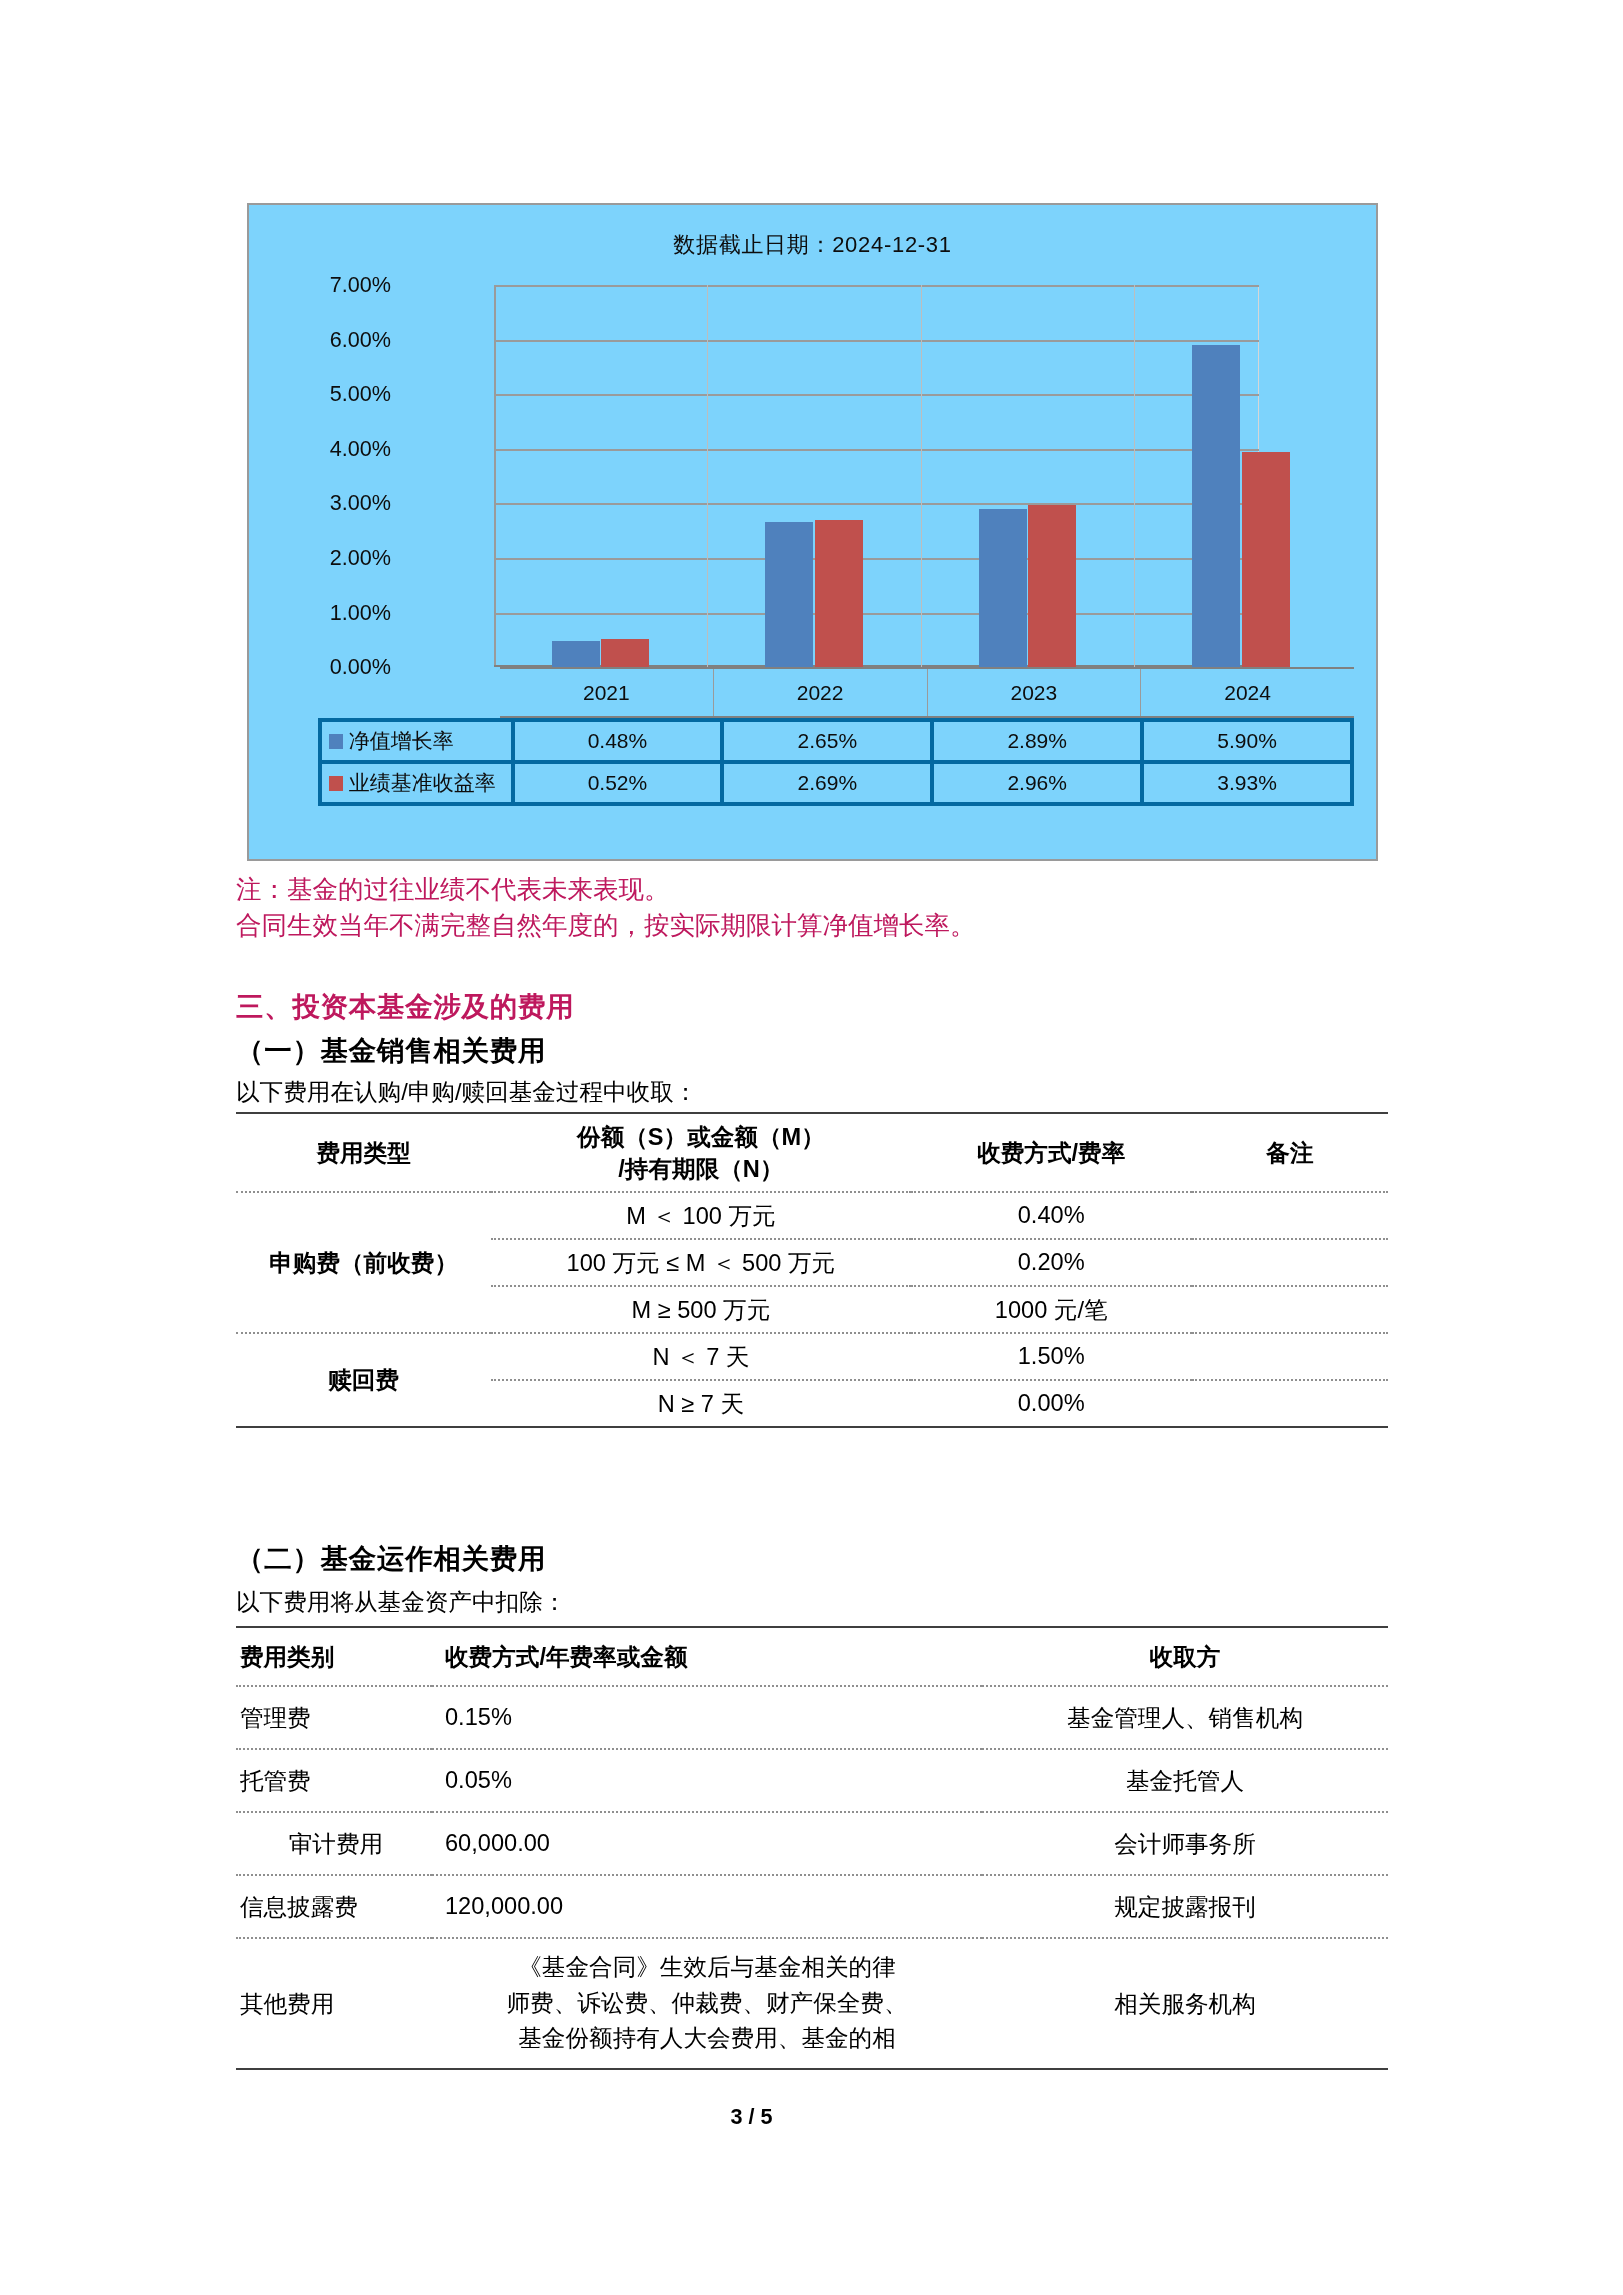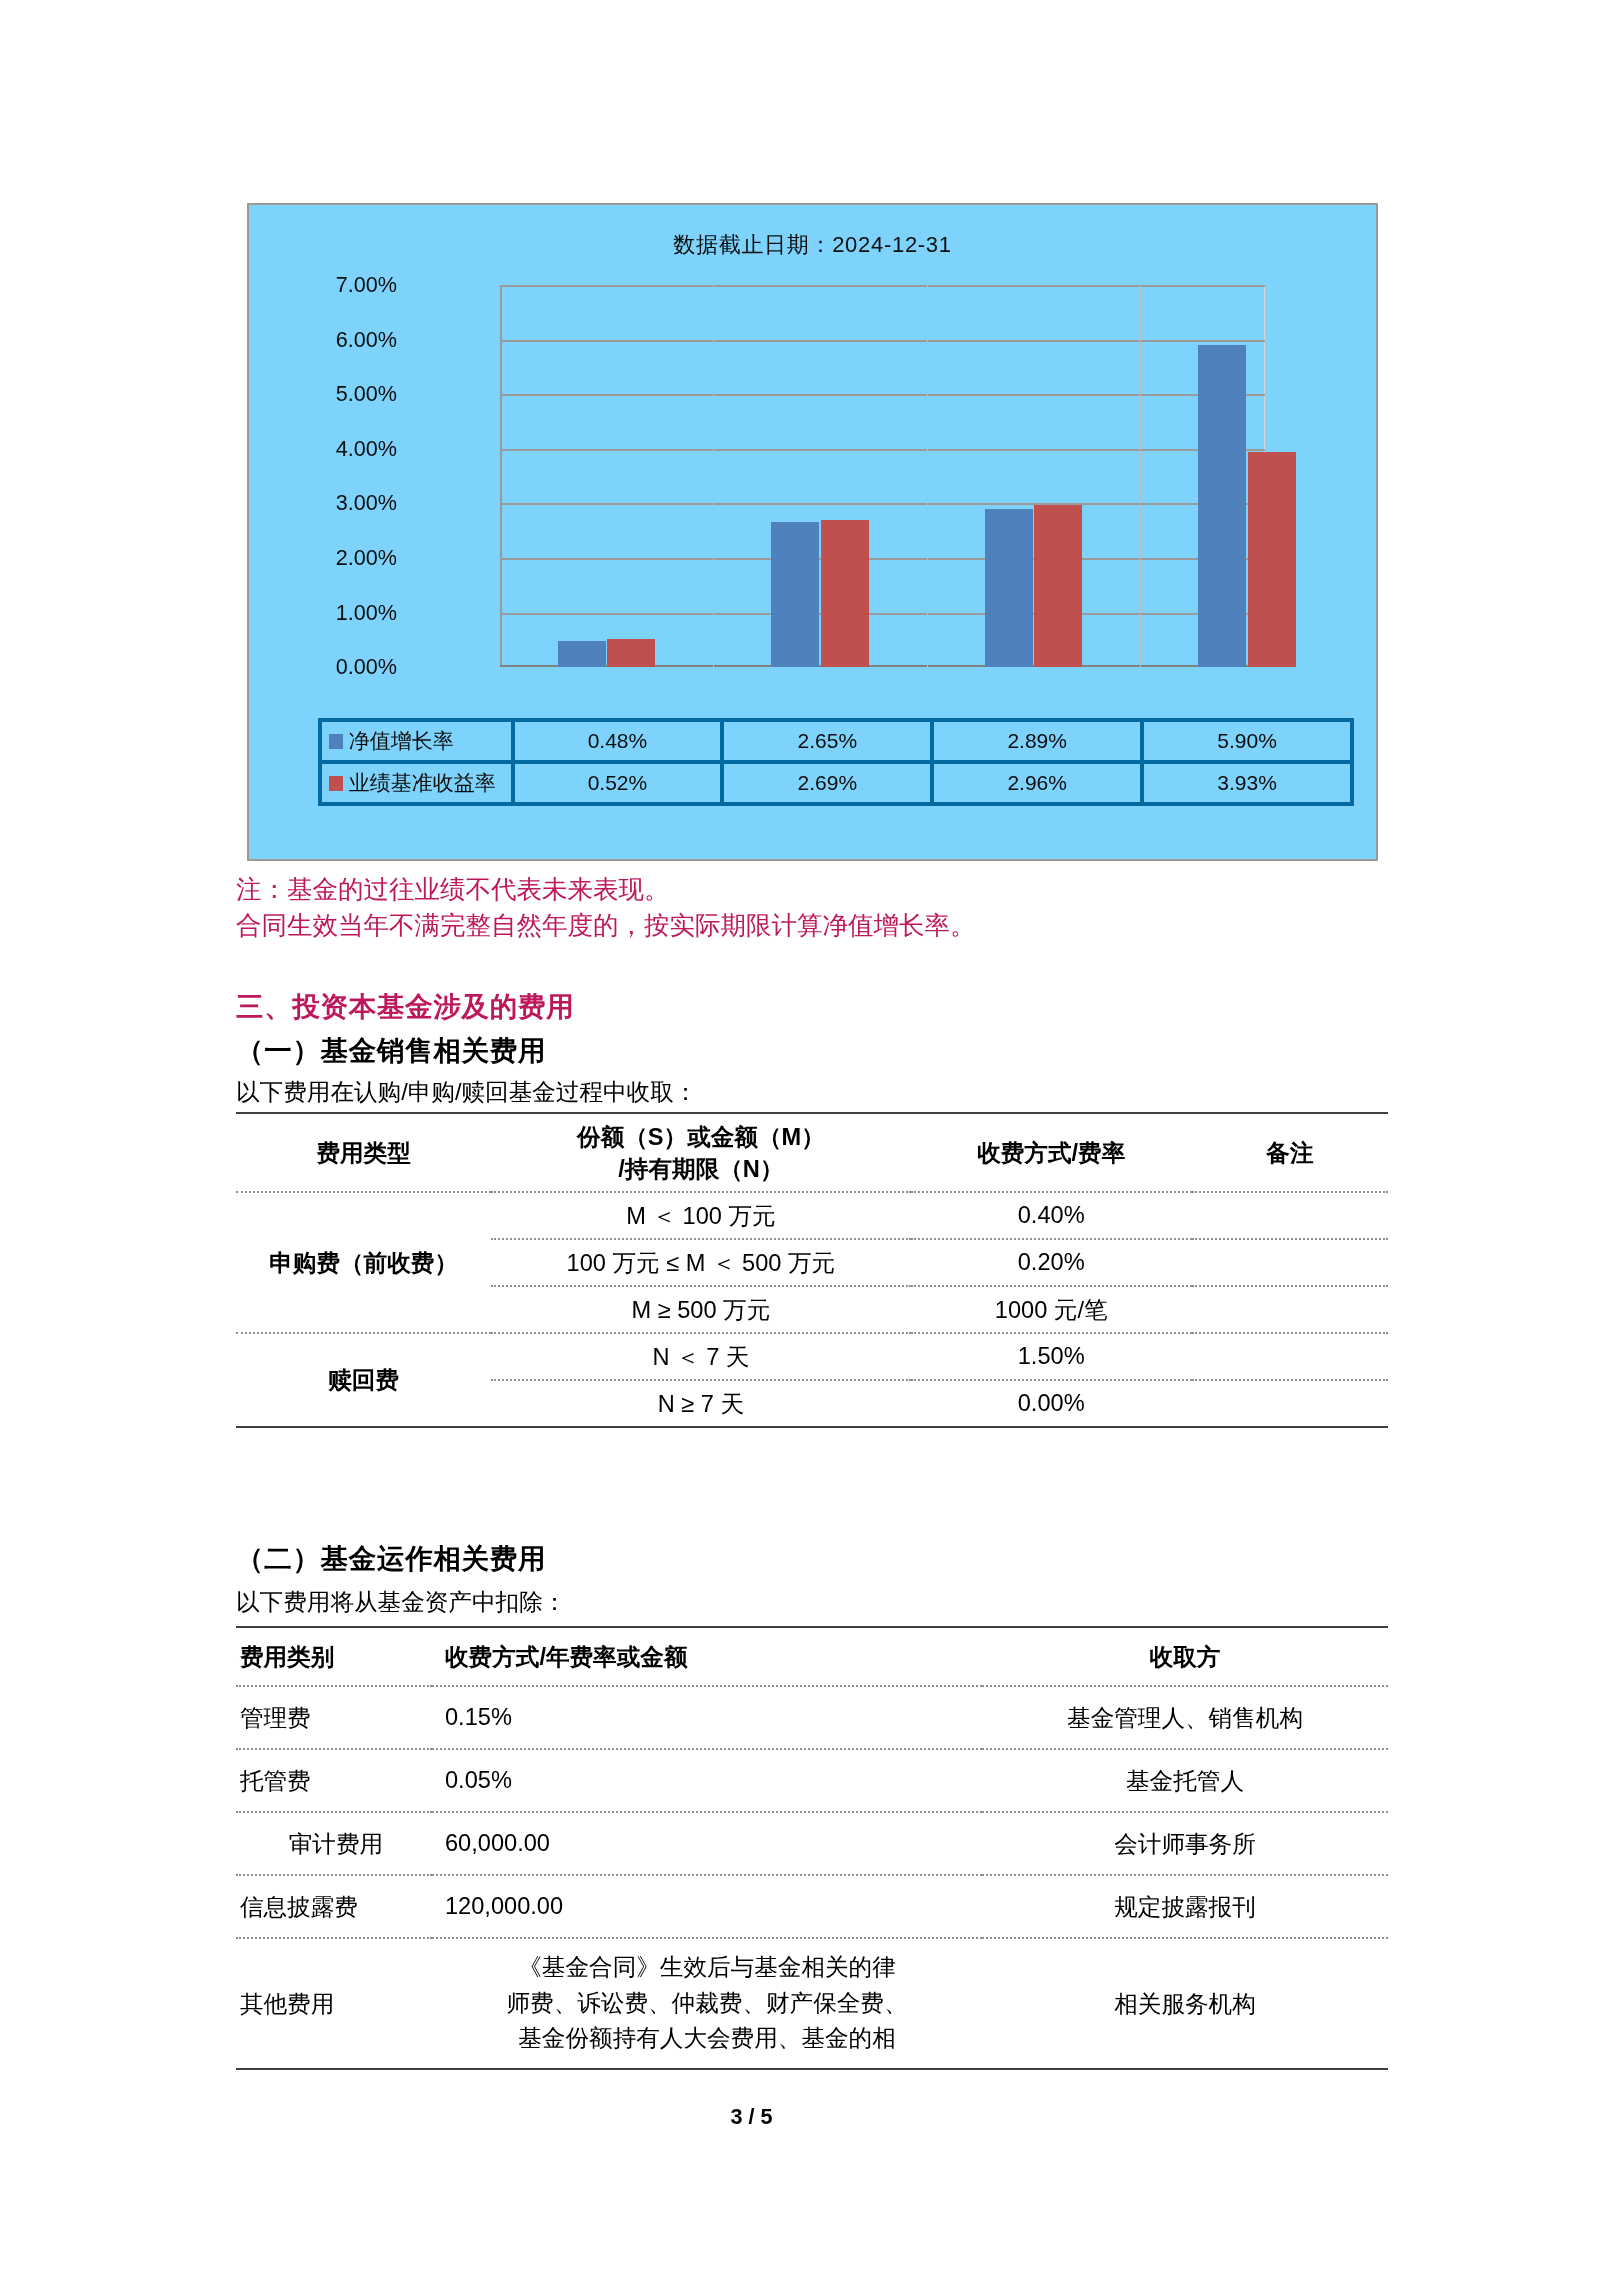--- a/index.html
+++ b/index.html
@@ -29,21 +29,21 @@
     position:absolute;
     left:0;top:25px;width:100%;
     text-align:center;
     font-size:22px;
     color:#0d0d0d;
     letter-spacing:0.7px;
   }
   
   .plot{
     position:absolute;
-    left:251px;   
+    left:245px;   
     top:80px;
     width:765px;
     height:382px;
   }
   .plot-frame{
     position:absolute;inset:0;
     border-left:2px solid #9a9a9a;
     border-top:1.3px solid #9a9a9a;
     border-right:1.3px solid #d6d6d6;
     box-sizing:border-box;
@@ -228,20 +228,26 @@
           <div class="bar red" style="left: 107px; width: 48px; height: 28px;"></div>
           <div class="bar blue" style="left: 271px; width: 48px; height: 145px;"></div>
           <div class="bar red" style="left: 321px; width: 48px; height: 147px;"></div>
           <div class="bar blue" style="left: 485px; width: 48px; height: 158px;"></div>
           <div class="bar red" style="left: 534px; width: 48px; height: 162px;"></div>
           <div class="bar blue" style="left: 698px; width: 48px; height: 322px;"></div>
           <div class="bar red" style="left: 748px; width: 48px; height: 215px;"></div>
         </div>
     </div>
 
+    <div class="catband">
+      <div class="catcell">2021</div>
+      <div class="catcell">2022</div>
+      <div class="catcell">2023</div>
+      <div class="catcell">2024</div>
+    </div>
 
     <table class="dtable">
       <tbody>
           <tr>
         <td class="namecell"><span class="legend-swatch sw-blue"></span><span>净值增长率</span></td>
         <td>0.48%</td>
         <td>2.65%</td>
         <td>2.89%</td>
         <td>5.90%</td>
       </tr>

